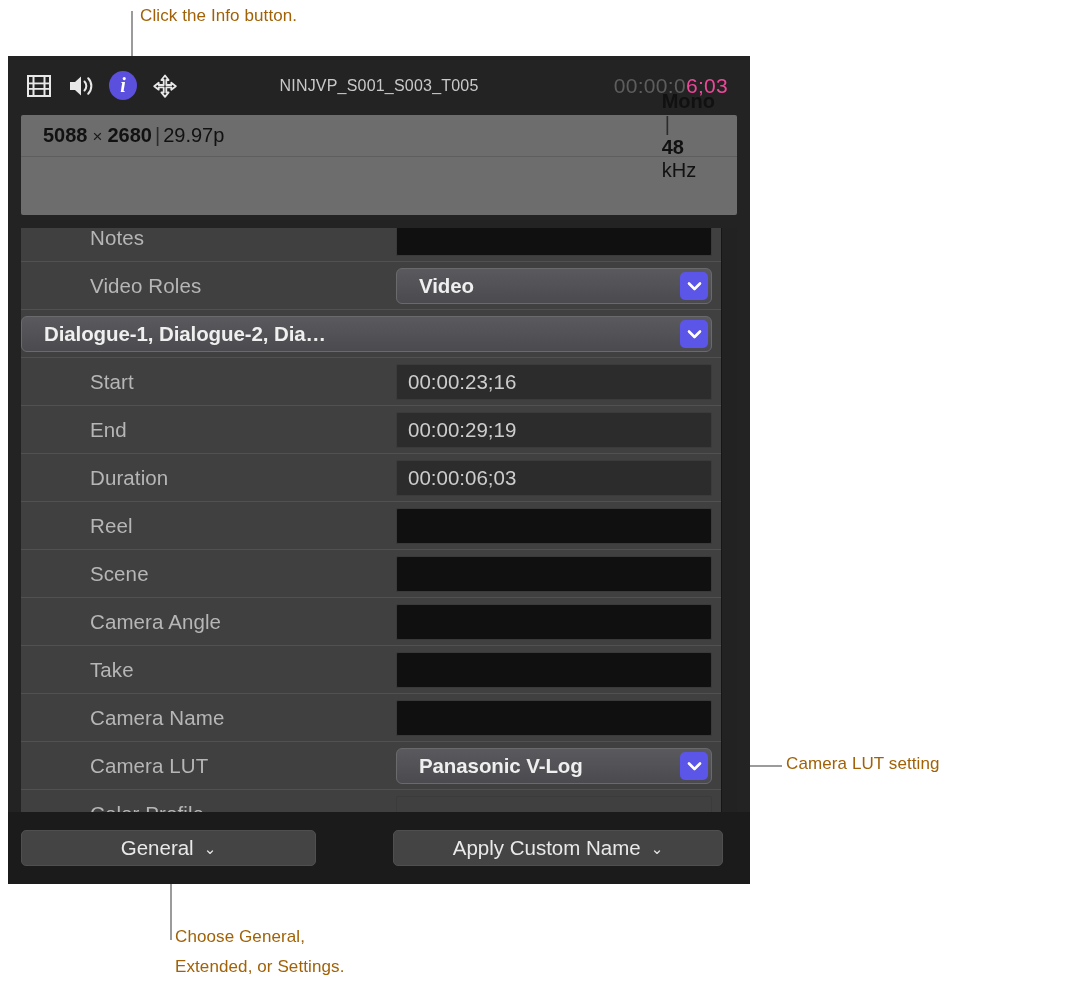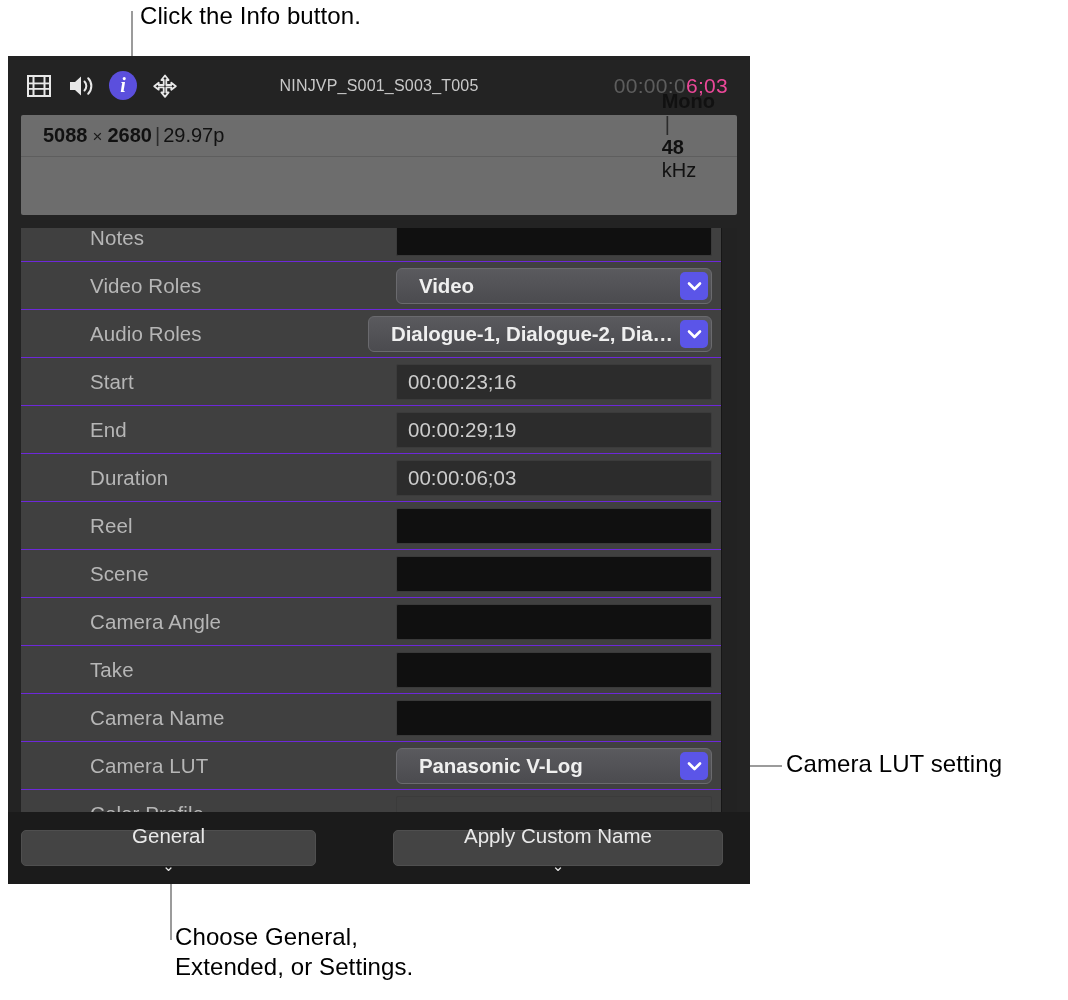--- a/index.html
+++ b/index.html
@@ -8,22 +8,22 @@
     background:#ffffff;
     font-family:"Liberation Sans","DejaVu Sans",sans-serif;
     -webkit-font-smoothing:antialiased;
     overflow:hidden;
     position:relative;
   }
 
   
   .callout{
     position:absolute;
-    color:#000000;
-    font-size:24px;
+    color:#a16207;
+    font-size:17px;
     line-height:30px;
     white-space:pre;
     letter-spacing:.1px;
   }
   #callout-top{ left:140px; top:1px; }
   #callout-right{ left:786px; top:749px; }
   #callout-bottom{ left:175px; top:922px; }
 
   .leader{ position:absolute; background:#9b9b9b; }
   #leader-top{ left:131px; top:11px; width:2px; height:74px; }
@@ -223,21 +223,20 @@
   .btn{
     height:36px;
     background:#444444;
     border:1px solid #4f4f4f;
     border-radius:5px;
     color:#e9e9e9;
     font-size:20.5px;
     display:flex;align-items:center;justify-content:center;
     gap:10px;
     box-sizing:border-box;
-    flex-direction:column;
   }
   #btn-general{ margin-left:13px; width:295px; }
   #btn-apply-name{ margin-left:77px; width:330px; }
   .chev{ font-size:15px; color:#e9e9e9; line-height:1; }
 </style>
 </head>
 <body>
 
 <div class="callout" id="callout-top">Click the Info button.</div>
 <div class="leader" id="leader-top"></div>
@@ -328,21 +327,20 @@
               <span class="popup-label">Video</span>
               <span class="popup-arrow">
                 <svg width="15" height="10" viewBox="0 0 15 10">
                   <path d="M2 2.5 L7.5 8 L13 2.5" fill="none" stroke="#ffffff" stroke-width="2.6" stroke-linecap="round" stroke-linejoin="round"></path>
                 </svg>
               </span>
             </div>
           </div>
         </div>
         <div class="row">
-          <div class="row-label">Audio Roles</div>
           <div class="row-value">
             <div class="popup">
               <span class="popup-label">Dialogue-1, Dialogue-2, Dia…</span>
               <span class="popup-arrow">
                 <svg width="15" height="10" viewBox="0 0 15 10">
                   <path d="M2 2.5 L7.5 8 L13 2.5" fill="none" stroke="#ffffff" stroke-width="2.6" stroke-linecap="round" stroke-linejoin="round"></path>
                 </svg>
               </span>
             </div>
           </div>

